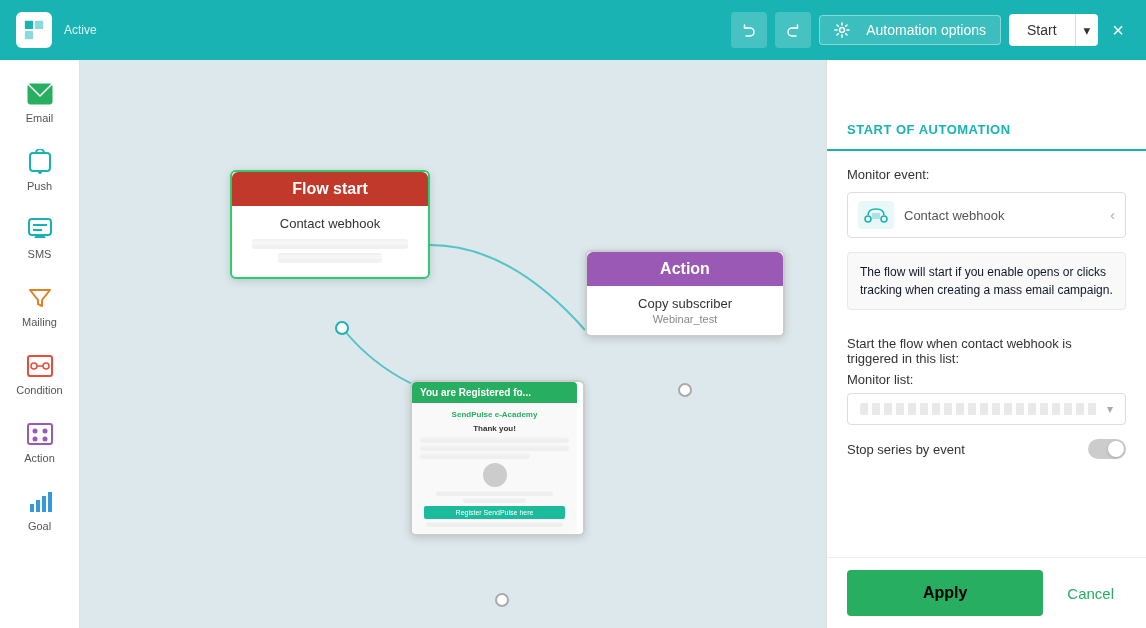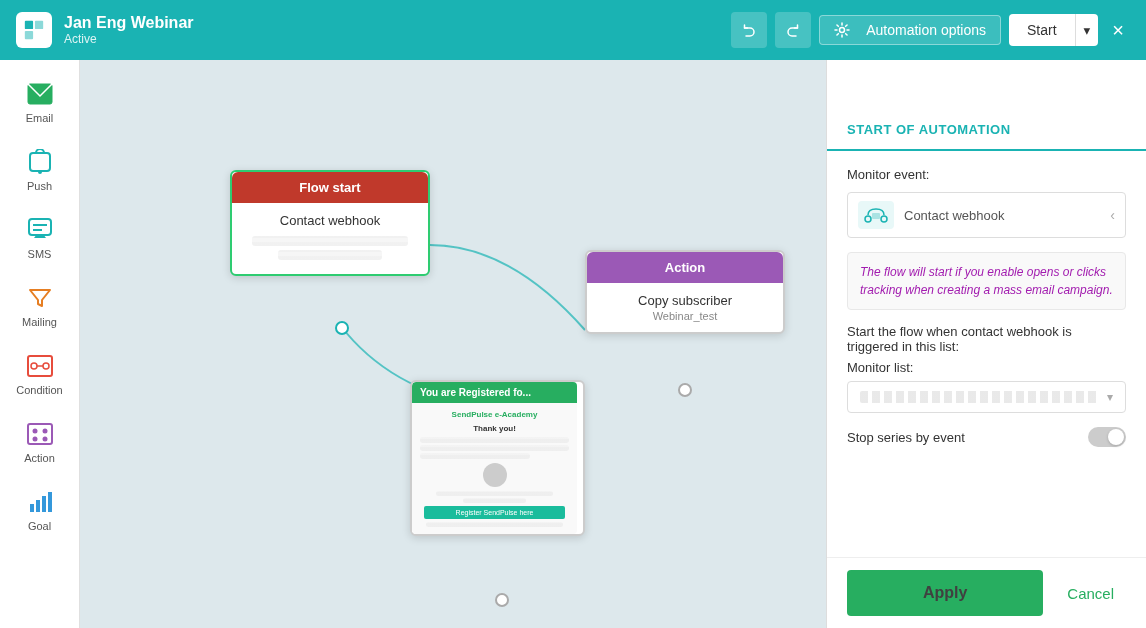--- a/index.html
+++ b/index.html
@@ -108,21 +108,21 @@
       background: white;
       border-radius: 6px;
       box-shadow: 0 2px 8px rgba(0,0,0,0.15);
       cursor: pointer;
     }
     .node-header {
       border-radius: 6px 6px 0 0;
       padding: 8px 12px;
       text-align: center;
       font-weight: 600;
-      font-size: 13px;
+      font-size: 16px;
       color: white;
     }
     .node-body {
       padding: 10px 12px;
       text-align: center;
     }
     .node-body-text { font-size: 13px; color: #333; font-weight: 500; }
     .node-body-sub { font-size: 11px; color: #888; margin-top: 2px; }
 
     
@@ -244,24 +244,23 @@
       flex-shrink: 0;
     }
     .monitor-event-text { flex: 1; font-size: 13px; color: #555; }
     .monitor-event-arrow { color: #aaa; font-size: 14px; }
     .info-box {
       background: #f9f9f9;
       border: 1px solid #e8e8e8;
       border-radius: 4px;
       padding: 10px 12px;
       font-size: 12px;
-      color: #a21caf;
+      color: #0f172a;
       line-height: 1.5;
-      margin-bottom: 14px;
-      font-style: italic;
+      margin-bottom: 26px;
     }
     .field-label {
       font-size: 13px;
       color: #333;
       margin-bottom: 6px;
     }
     .dropdown-field {
       border: 1px solid #ddd;
       border-radius: 4px;
       padding: 8px 12px;
@@ -304,21 +303,21 @@
     
     .panel-footer {
       padding: 12px 20px;
       display: flex;
       gap: 12px;
       border-top: 1px solid #eee;
     }
     .apply-btn {
       flex: 1;
       background: #27ae60;
-      color: #404040;
+      color: #000000;
       border: none;
       border-radius: 4px;
       padding: 14px;
       font-size: 16px;
       font-weight: 600;
       cursor: pointer;
     }
     .cancel-btn {
       background: none;
       border: none;
@@ -341,21 +340,20 @@
 <div class="header">
   <div class="header-logo">
     <svg viewBox="0 0 24 24" fill="none">
       <rect x="2" y="2" width="9" height="9" rx="1" fill="#1ab3b3"></rect>
       <rect x="13" y="2" width="9" height="9" rx="1" fill="#1ab3b3" opacity="0.5"></rect>
       <rect x="2" y="13" width="9" height="9" rx="1" fill="#1ab3b3" opacity="0.5"></rect>
       <rect x="13" y="13" width="9" height="9" rx="1" fill="white"></rect>
     </svg>
   </div>
   <div class="header-title-group">
-    <div class="header-title">Jan Eng Webinar</div>
     <div class="header-subtitle">Active</div>
   </div>
   <div class="header-actions">
     <button class="icon-btn" title="Undo">
       <svg width="16" height="16" viewBox="0 0 16 16" fill="white">
           <path d="M3.5 6H9a4 4 0 0 1 0 8H5" stroke="white" stroke-width="1.5" fill="none" stroke-linecap="round"></path>
           <polyline points="3.5,3 3.5,6 6.5,6" stroke="white" stroke-width="1.5" fill="none" stroke-linecap="round" stroke-linejoin="round"></polyline>
         </svg>
     </button>
     <button class="icon-btn" title="Redo">

